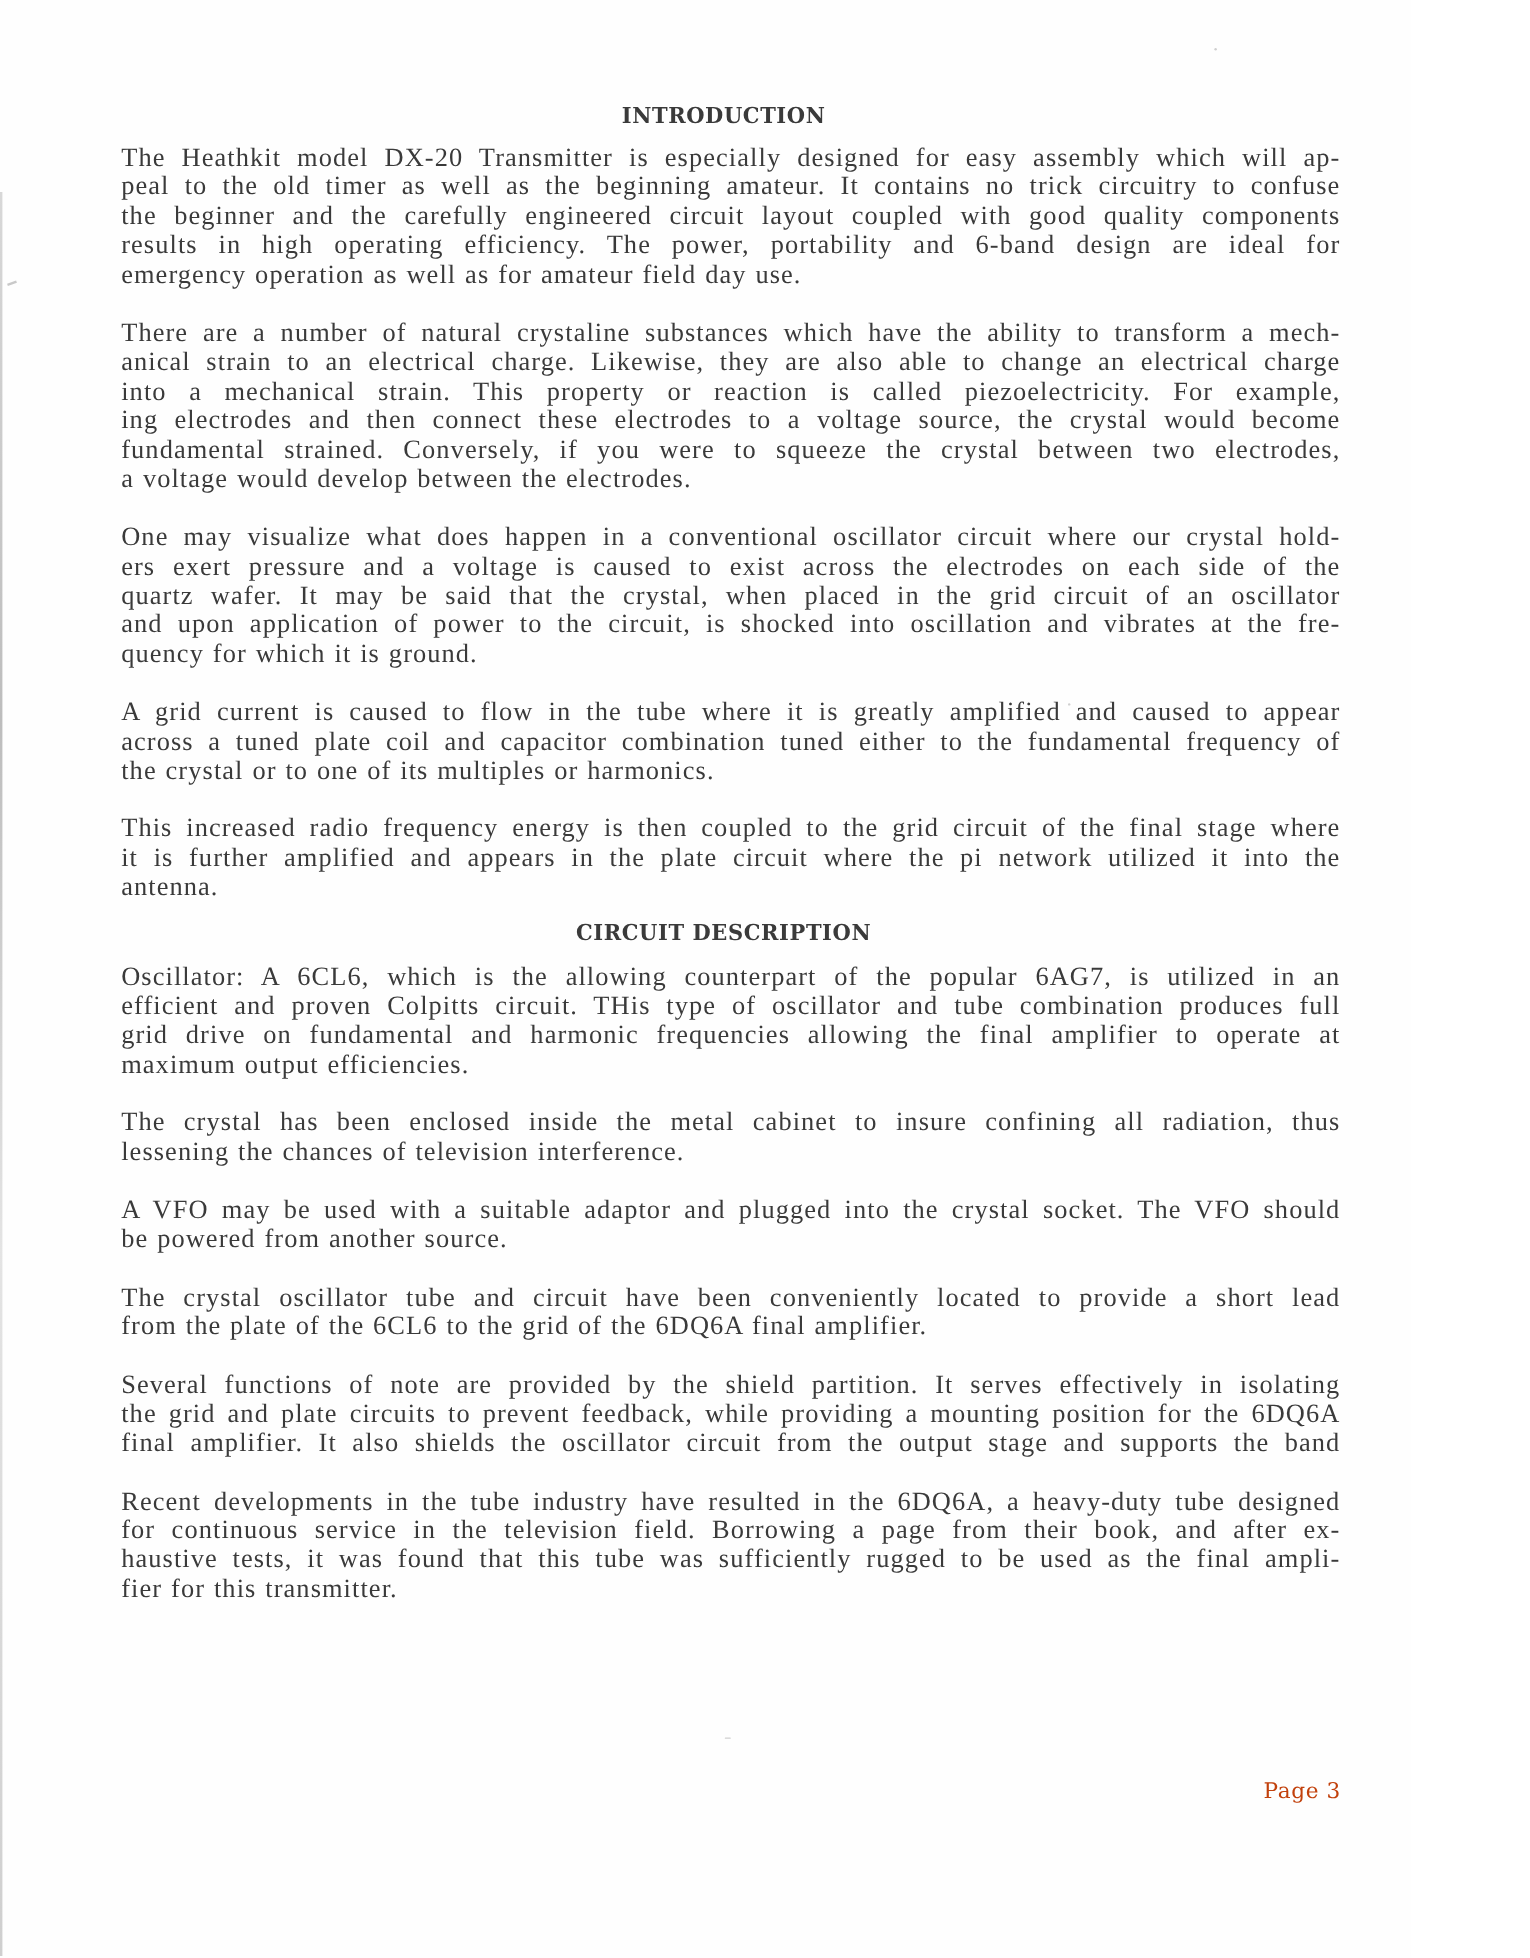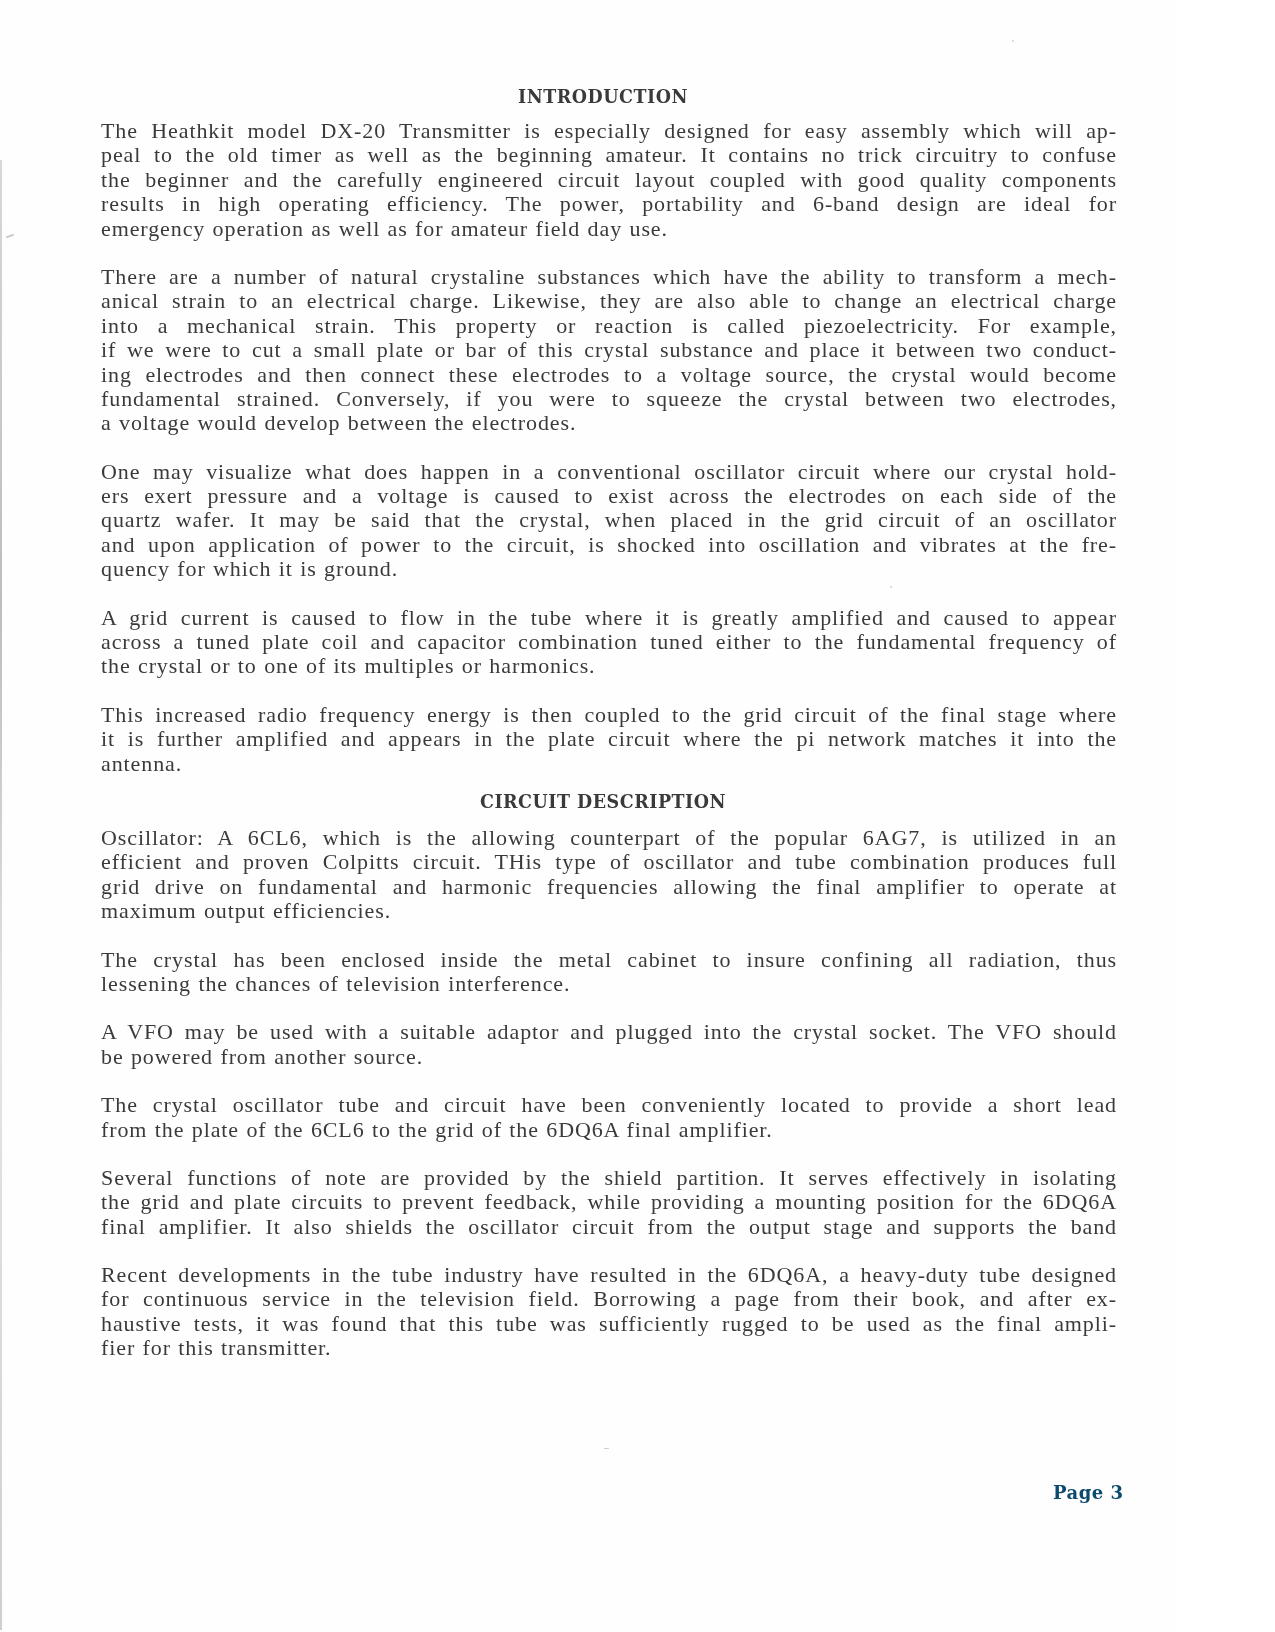--- a/index.html
+++ b/index.html
@@ -69,23 +69,23 @@
     }
     .line.last {
       text-align-last: left;
       width: auto;
     }
     .page-number {
       position: absolute;
       left: 1053px;
       top: 1482px;
       font-size: 18px;
-      font-weight: bold;
+      font-weight: normal;
       letter-spacing: 0.5px;
-      color: #0c4a6e;
+      color: #c2410c;
     }
   </style>
 </head>
 <body>
 
 <div class="page">
   <div class="scan-edge"></div>
   <div class="scan-mark"></div>
   <div class="speck" style="left:1012px;top:40px;"></div>
   <div class="speck" style="left:890px;top:586px;"></div>
@@ -98,40 +98,39 @@
         <span class="line">The Heathkit model DX-20 Transmitter is especially designed for easy assembly which will ap-</span>
         <span class="line">peal to the old timer as well as the beginning amateur.  It contains no trick circuitry to confuse</span>
         <span class="line">the beginner and the carefully engineered circuit layout coupled with good quality components</span>
         <span class="line">results in high operating efficiency.  The power, portability and 6-band design are ideal for</span>
         <span class="line last">emergency operation as well as for amateur field day use.</span>
       </div>
       <div class="para">
         <span class="line">There are a number of natural crystaline substances which have the ability to transform a mech-</span>
         <span class="line">anical strain to an electrical charge.  Likewise, they are also able to change an electrical charge</span>
         <span class="line">into a mechanical strain.  This property or reaction is called piezoelectricity.  For example,</span>
-        <span class="line">if we were to cut a small plate or bar of this crystal substance and place it between two conduct-</span>
         <span class="line">ing electrodes and then connect these electrodes to a voltage source, the crystal would become</span>
         <span class="line">fundamental strained.  Conversely, if you were to squeeze the crystal between two electrodes,</span>
         <span class="line last">a voltage would develop between the electrodes.</span>
       </div>
       <div class="para">
         <span class="line">One may visualize what does happen in a conventional oscillator circuit where our crystal hold-</span>
         <span class="line">ers exert pressure and a voltage is caused to exist across the electrodes on each side of the</span>
         <span class="line">quartz wafer.  It may be said that the crystal, when placed in the grid circuit of an oscillator</span>
         <span class="line">and upon application of power to the circuit, is shocked into oscillation and vibrates at the fre-</span>
         <span class="line last">quency for which it is ground.</span>
       </div>
       <div class="para">
         <span class="line">A grid current is caused to flow in the tube where it is greatly amplified and caused to appear</span>
         <span class="line">across a tuned plate coil and capacitor combination tuned either to the fundamental frequency of</span>
         <span class="line last">the crystal or to one of its multiples or harmonics.</span>
       </div>
       <div class="para" style="margin-bottom: 14px;">
         <span class="line">This increased radio frequency energy is then coupled to the grid circuit of the final stage where</span>
-        <span class="line">it is further amplified and appears in the plate circuit where the pi network matches it into the</span>
+        <span class="line">it is further amplified and appears in the plate circuit where the pi network utilized it into the</span>
         <span class="line last">antenna.</span>
       </div>
       <h2 class="heading circuit">CIRCUIT DESCRIPTION</h2>
       <div class="para">
         <span class="line">Oscillator:  A 6CL6, which is the allowing counterpart of the popular 6AG7, is utilized in an</span>
         <span class="line">efficient and proven Colpitts circuit.  THis type of oscillator and tube combination produces full</span>
         <span class="line">grid drive on fundamental and harmonic frequencies allowing the final amplifier to operate at</span>
         <span class="line last">maximum output efficiencies.</span>
       </div>
       <div class="para">

